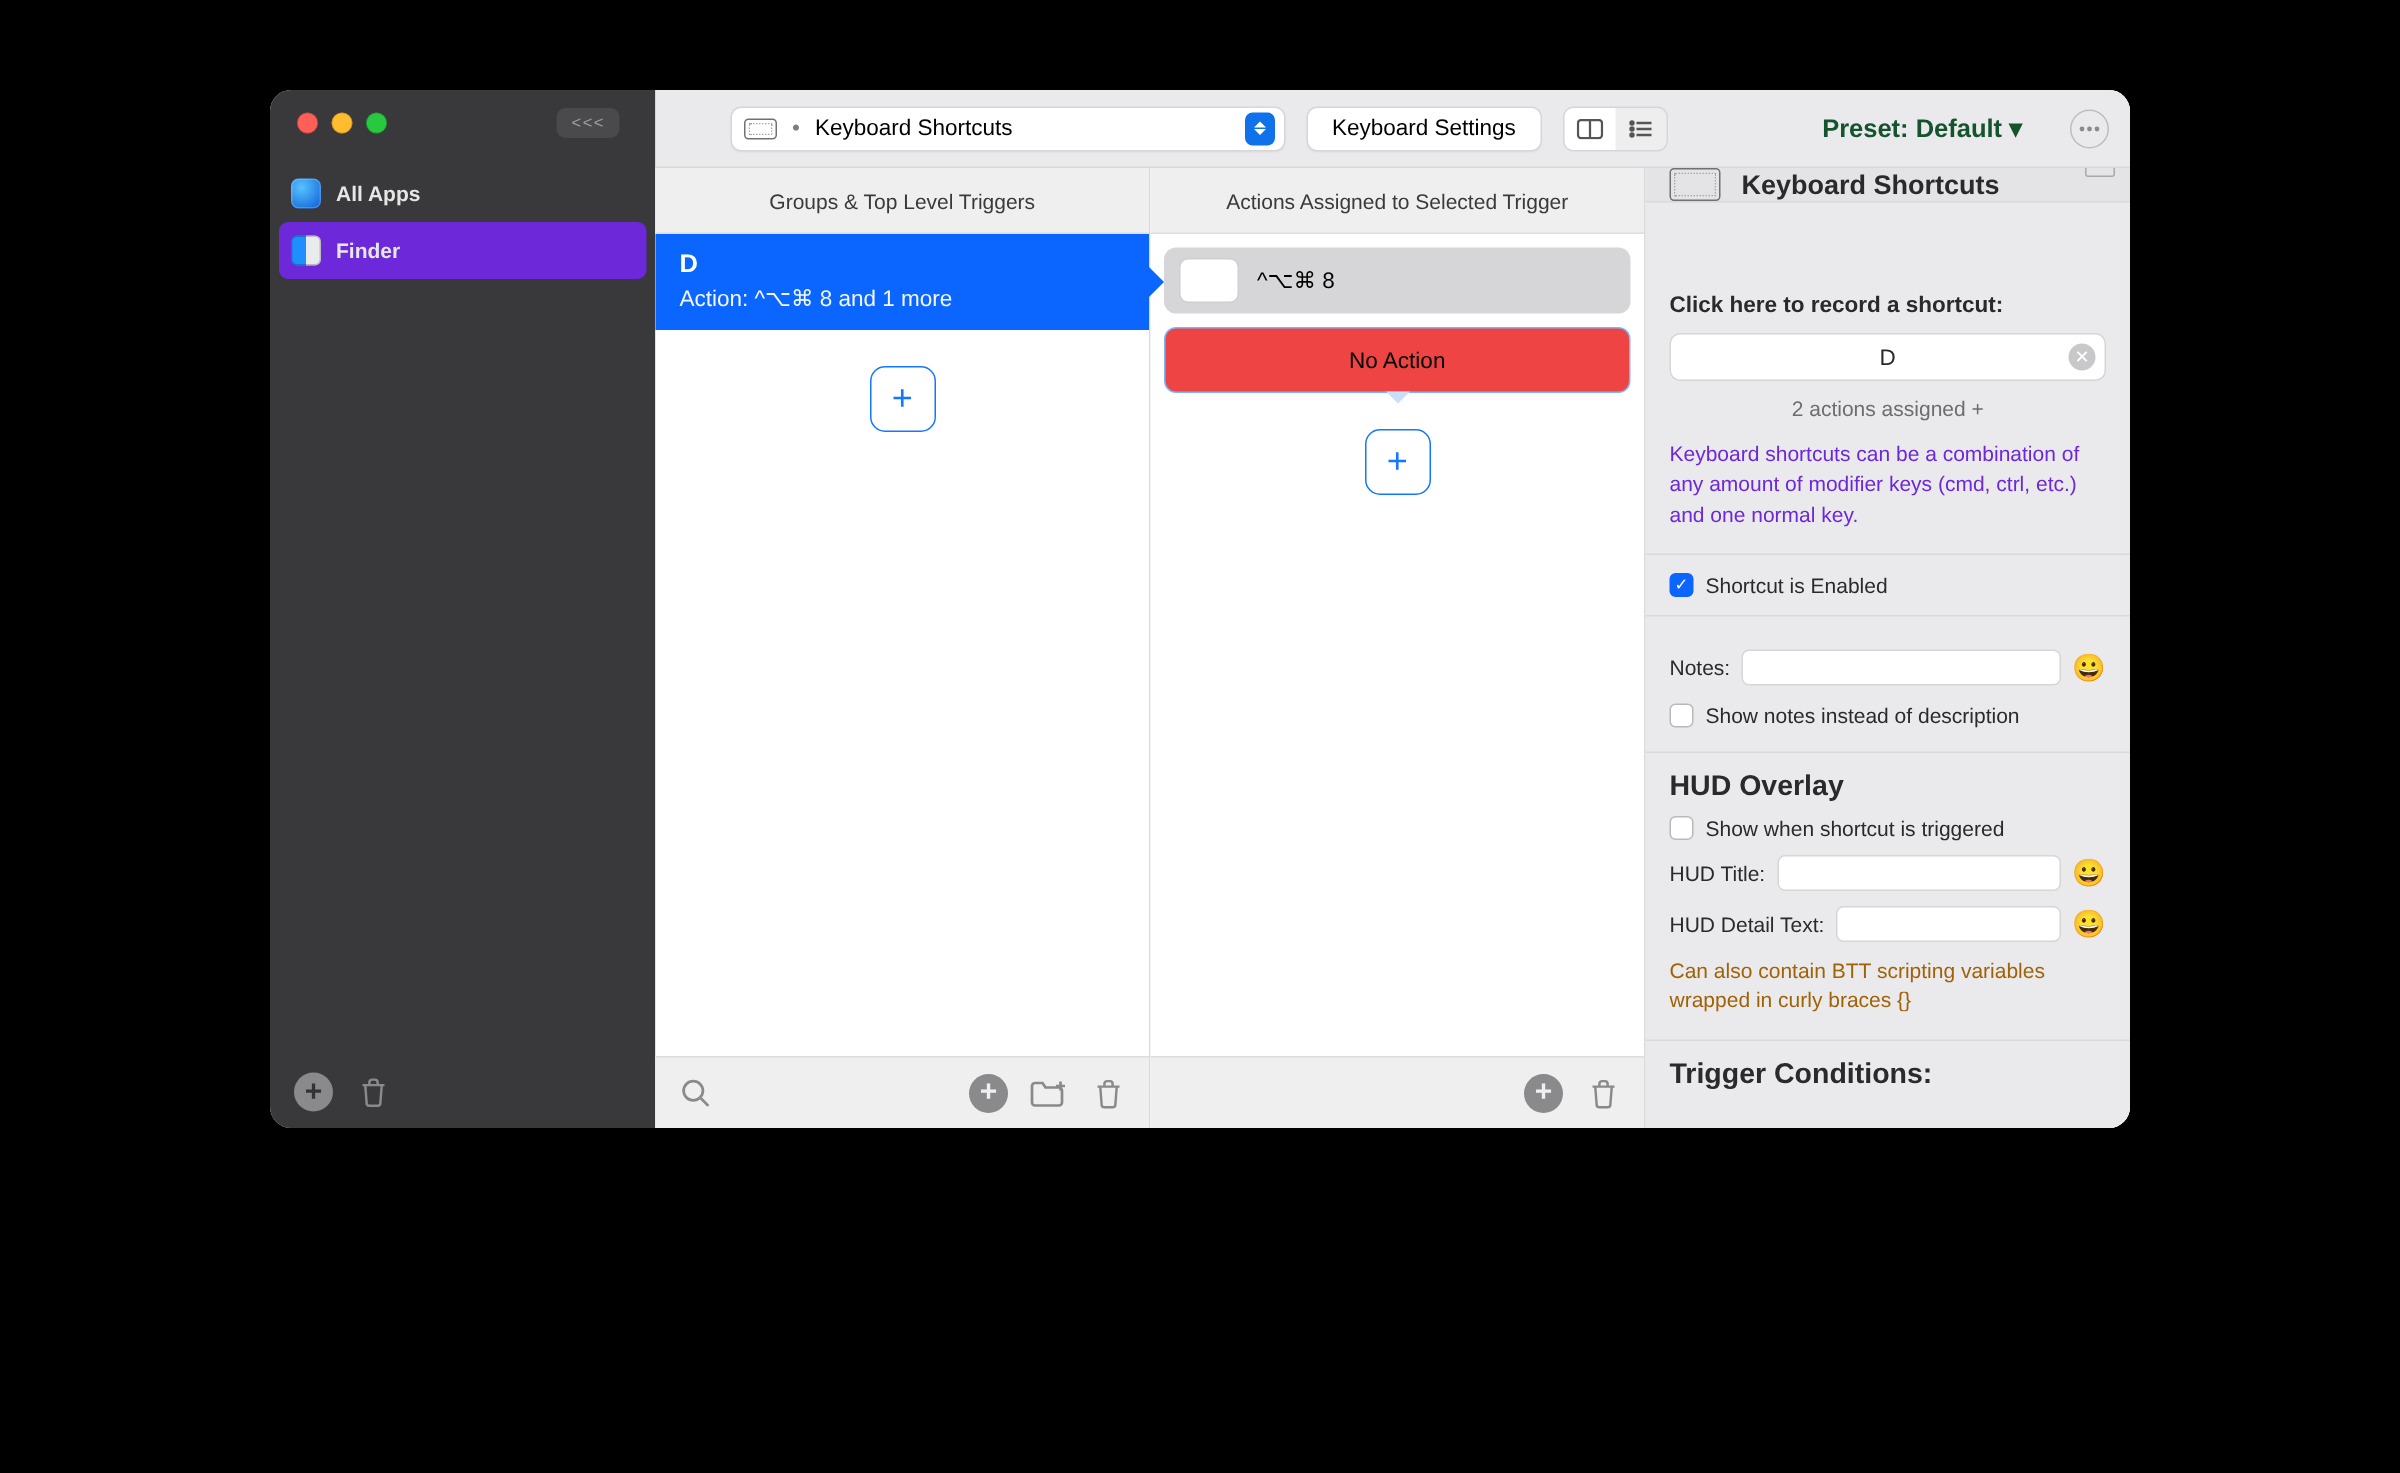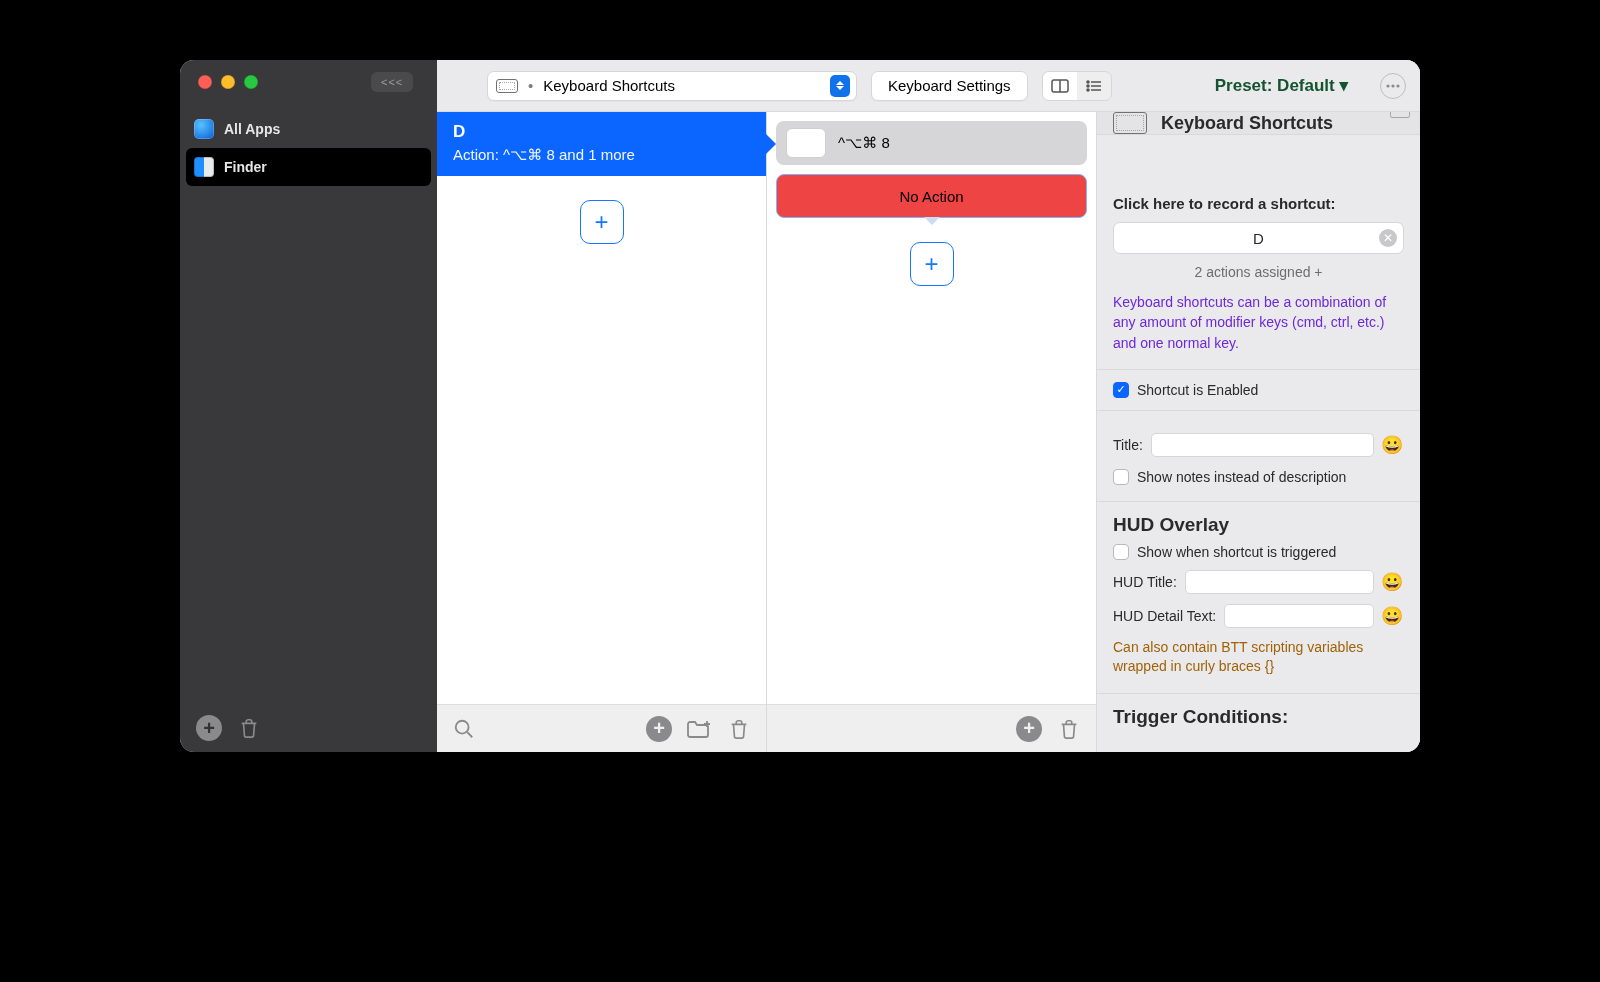--- a/index.html
+++ b/index.html
@@ -23,21 +23,21 @@
     background: #39393b;
     display: flex; flex-direction: column;
     color: #e6e6e6;
   }
   .traffic { height: 44px; display: flex; align-items: center; gap: 9px; padding-left: 18px; }
   .tl { width: 14px; height: 14px; border-radius: 50%; box-shadow: inset 0 0 0 .5px rgba(0,0,0,.25); }
   .tl.red { background:#ff5f57; } .tl.yellow{background:#ffbd2e;} .tl.green{background:#28c840;}
   .crumb-pill { margin-left: 104px; height: 20px; padding: 0 10px; border-radius: 6px; background:#4a4a4c; color:#9e9e9e; font-size:11px; display:flex; align-items:center; letter-spacing:1px;}
   .side-items { padding-top: 6px; flex:1; }
   .side-item { display:flex; align-items:center; gap:10px; height:38px; padding:0 14px; font-size:14px; font-weight:600; cursor:default; }
-  .side-item.active { background:#000000; border-radius:6px; margin:0 6px; padding:0 8px; }
+  .side-item.active { background:#6d28d9; border-radius:6px; margin:0 6px; padding:0 8px; }
   .side-icon { width:20px; height:20px; border-radius:5px; display:flex; align-items:center; justify-content:center; font-size:12px; }
   .globe { background: radial-gradient(circle at 35% 30%, #58c3ff, #0a5bd6); box-shadow:inset 0 0 0 1px rgba(255,255,255,.2);}
   .finder-icon { background: linear-gradient(90deg,#1f8fff 50%,#e9ebed 50%); position:relative; border-radius:4px;}
   .finder-icon::after{content:"";position:absolute;inset:0;border-radius:4px;box-shadow:inset 0 0 0 1px rgba(0,0,0,.2);}
   .side-footer { height:48px; display:flex; align-items:center; gap:14px; padding:0 16px; }
   .circ-plus { width:26px; height:26px; border-radius:50%; background:#8a8a8c; display:flex; align-items:center; justify-content:center; color:#333; font-size:20px; font-weight:600; }
   .trash svg, .ficon svg { stroke:#8a8a8c; fill:none; }
 
   
   .main { flex:1; display:flex; flex-direction:column; background:#efeff0; }
@@ -177,20 +177,21 @@
             <circle cx="2" cy="2" r="1.6"></circle>
             <circle cx="7" cy="2" r="1.6"></circle>
             <circle cx="12" cy="2" r="1.6"></circle>
           </svg>
       </div>
     </div>
 
     <div class="cols">
 
       <div class="col triggers">
+        <div class="col-head">Groups &amp; Top Level Triggers</div>
         <div class="trigger-row">
           <div class="t1">D</div>
           <div class="t2">Action: ^⌥⌘ 8 and 1 more</div>
         </div>
         <div class="add-box">+</div>
         <div class="col-foot">
           <div class="ficon">
             <svg width="22" height="22" viewBox="0 0 24 24" stroke="#8a8a8c" stroke-width="2" fill="none">
                 <circle cx="10" cy="10" r="7"></circle>
                 <path d="M21 21l-5.5-5.5"></path>
@@ -206,20 +207,21 @@
           </div>
           <div class="ficon">
             <svg width="22" height="24" viewBox="0 0 24 24" stroke="#8a8a8c" stroke-width="1.8" fill="none">
                 <path d="M4 7h16M9 7V5a2 2 0 0 1 2-2h2a2 2 0 0 1 2 2v2M6 7l1 13a2 2 0 0 0 2 2h6a2 2 0 0 0 2-2l1-13"></path>
               </svg>
           </div>
         </div>
       </div>
 
       <div class="col actions">
+        <div class="col-head">Actions Assigned to Selected Trigger</div>
 
         <div class="action-row shortcut">
           <span class="chip"></span>
           <span>^⌥⌘ 8</span>
         </div>
 
         <div class="action-row noaction">
           <span>No Action</span>
         </div>
 
@@ -255,21 +257,21 @@
 
         <div class="insp-sec np">
           <div class="chk">
             <span class="box on">✓</span>
             <span>Shortcut is Enabled</span>
           </div>
         </div>
 
         <div class="insp-sec">
           <div class="formrow">
-            <label>Title:</label>
+            <label>Notes:</label>
             <div class="txt" value=""></div>
             <span class="emoji">😀</span>
           </div>
           <div class="chk" style="margin-top:12px;">
             <span class="box"></span>
             <span>Show notes instead of description</span>
           </div>
         </div>
 
         <div class="insp-sec">

